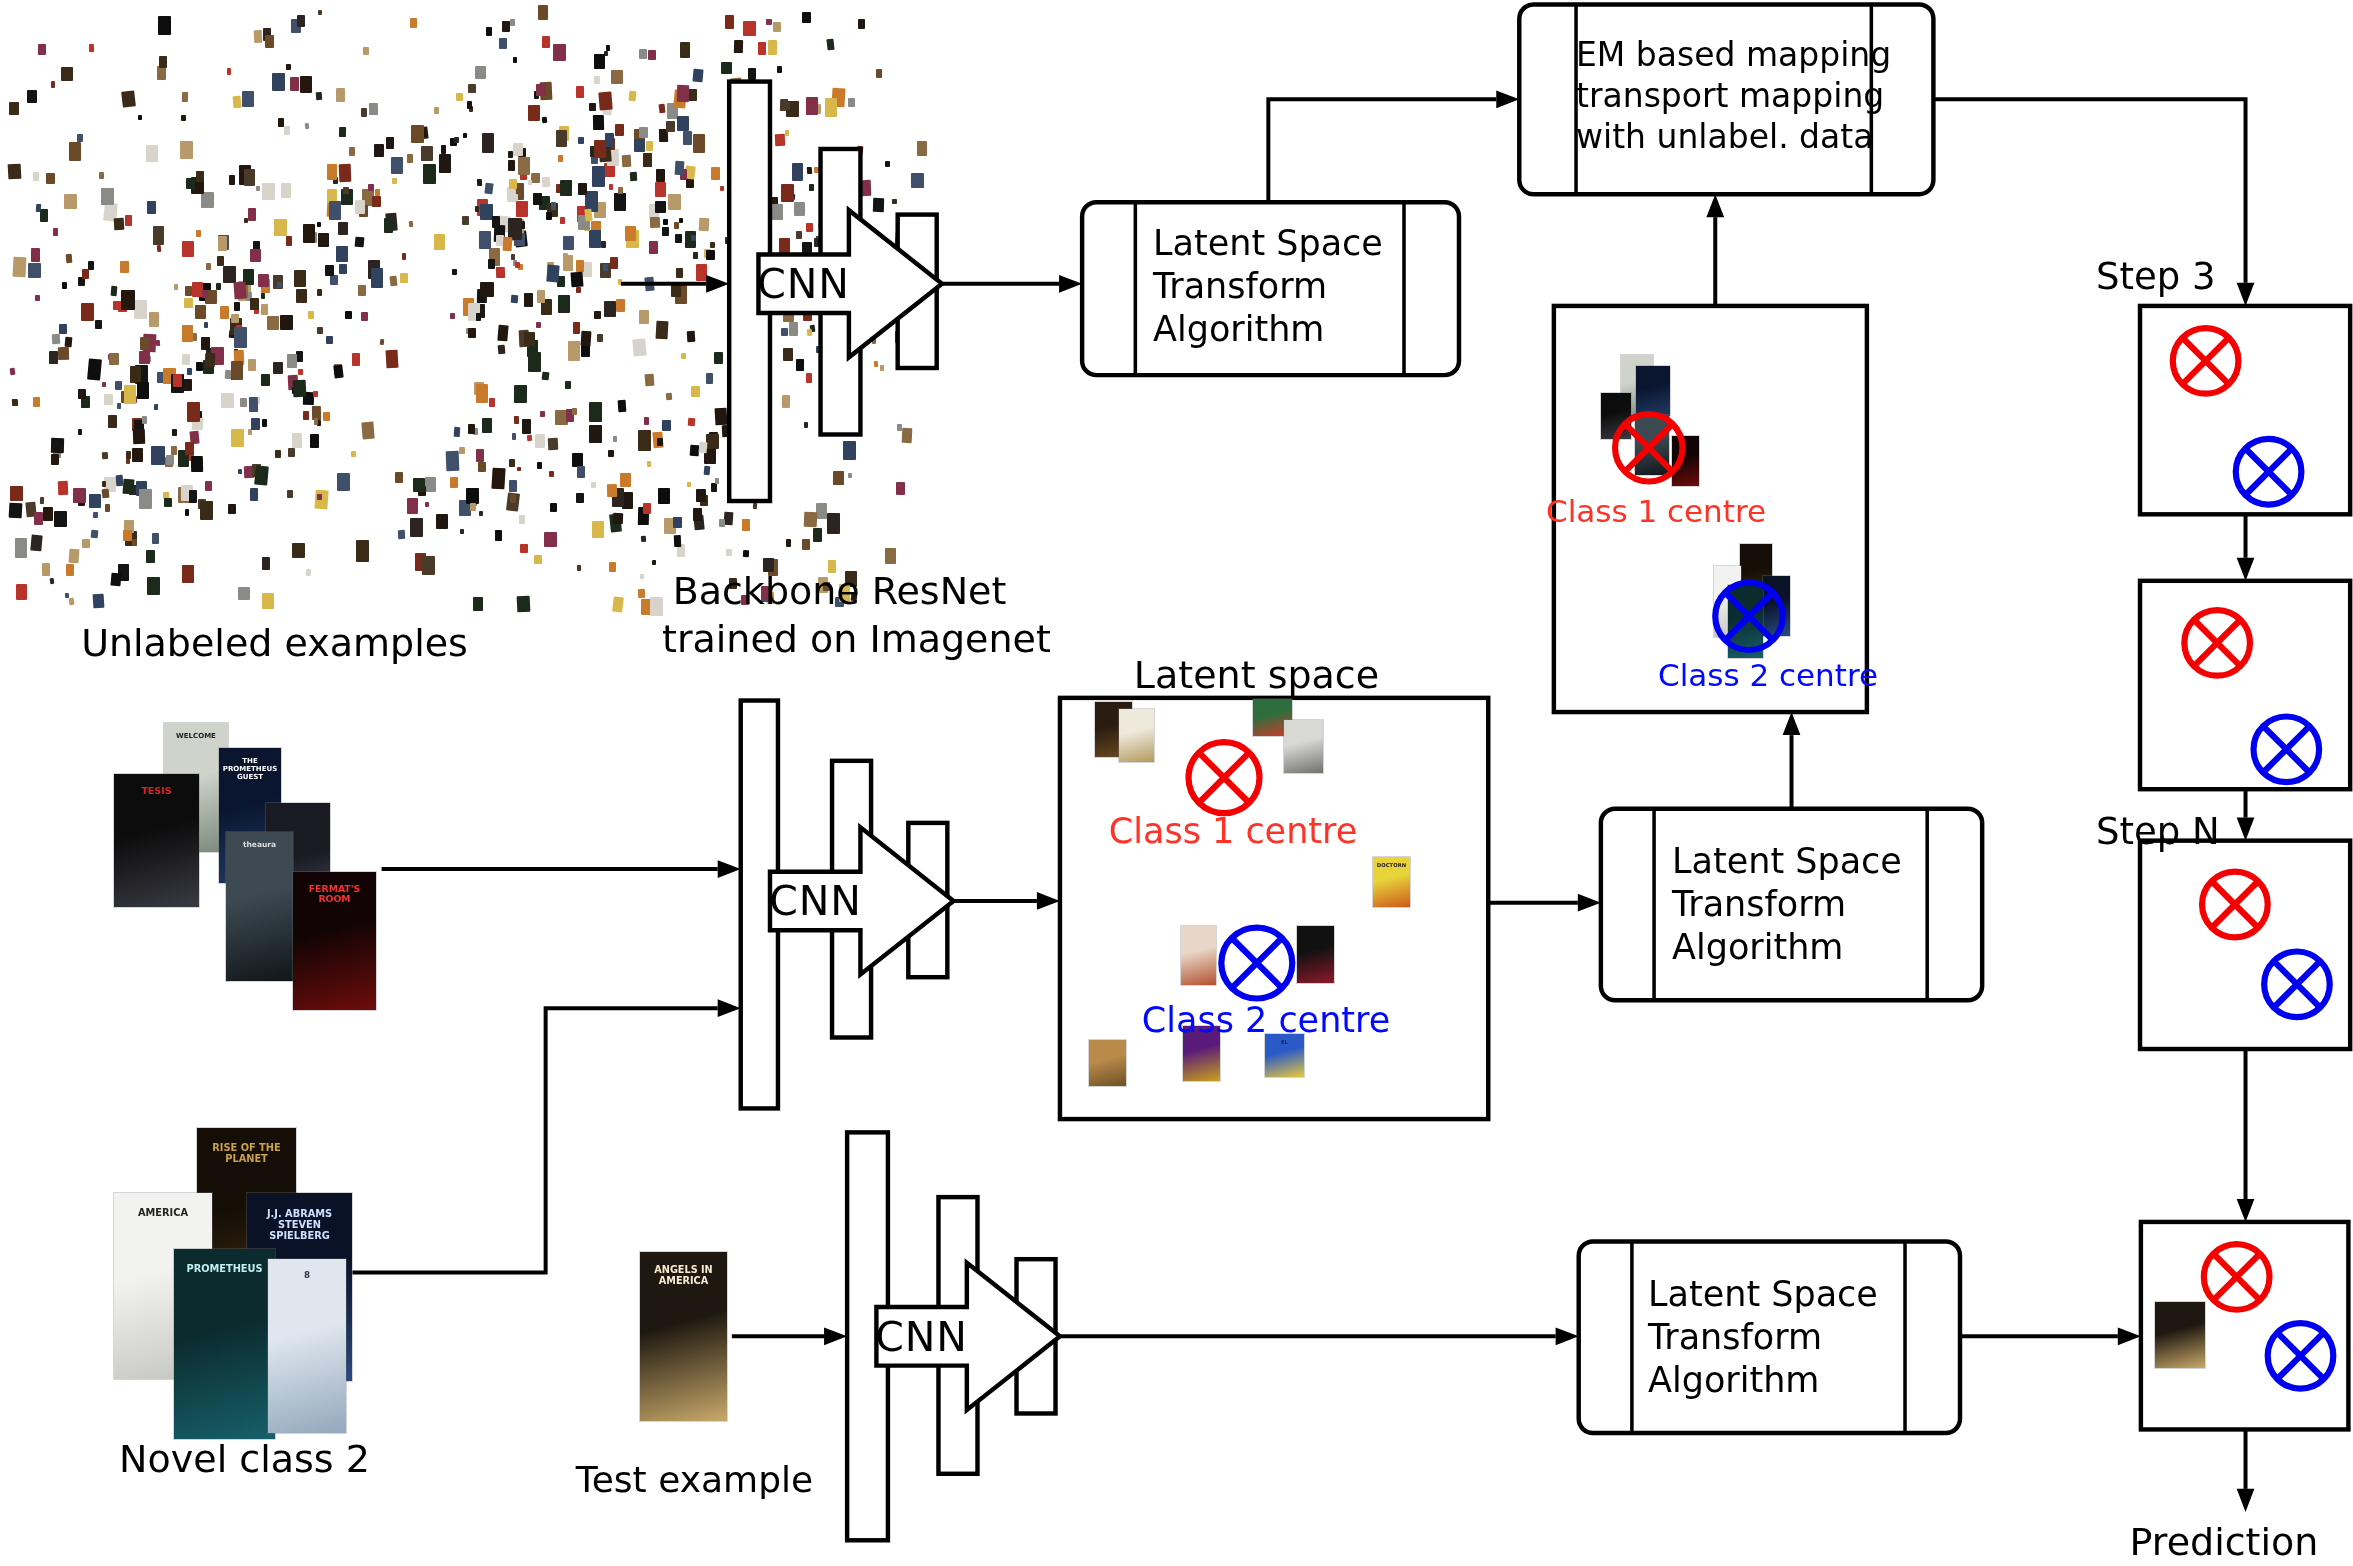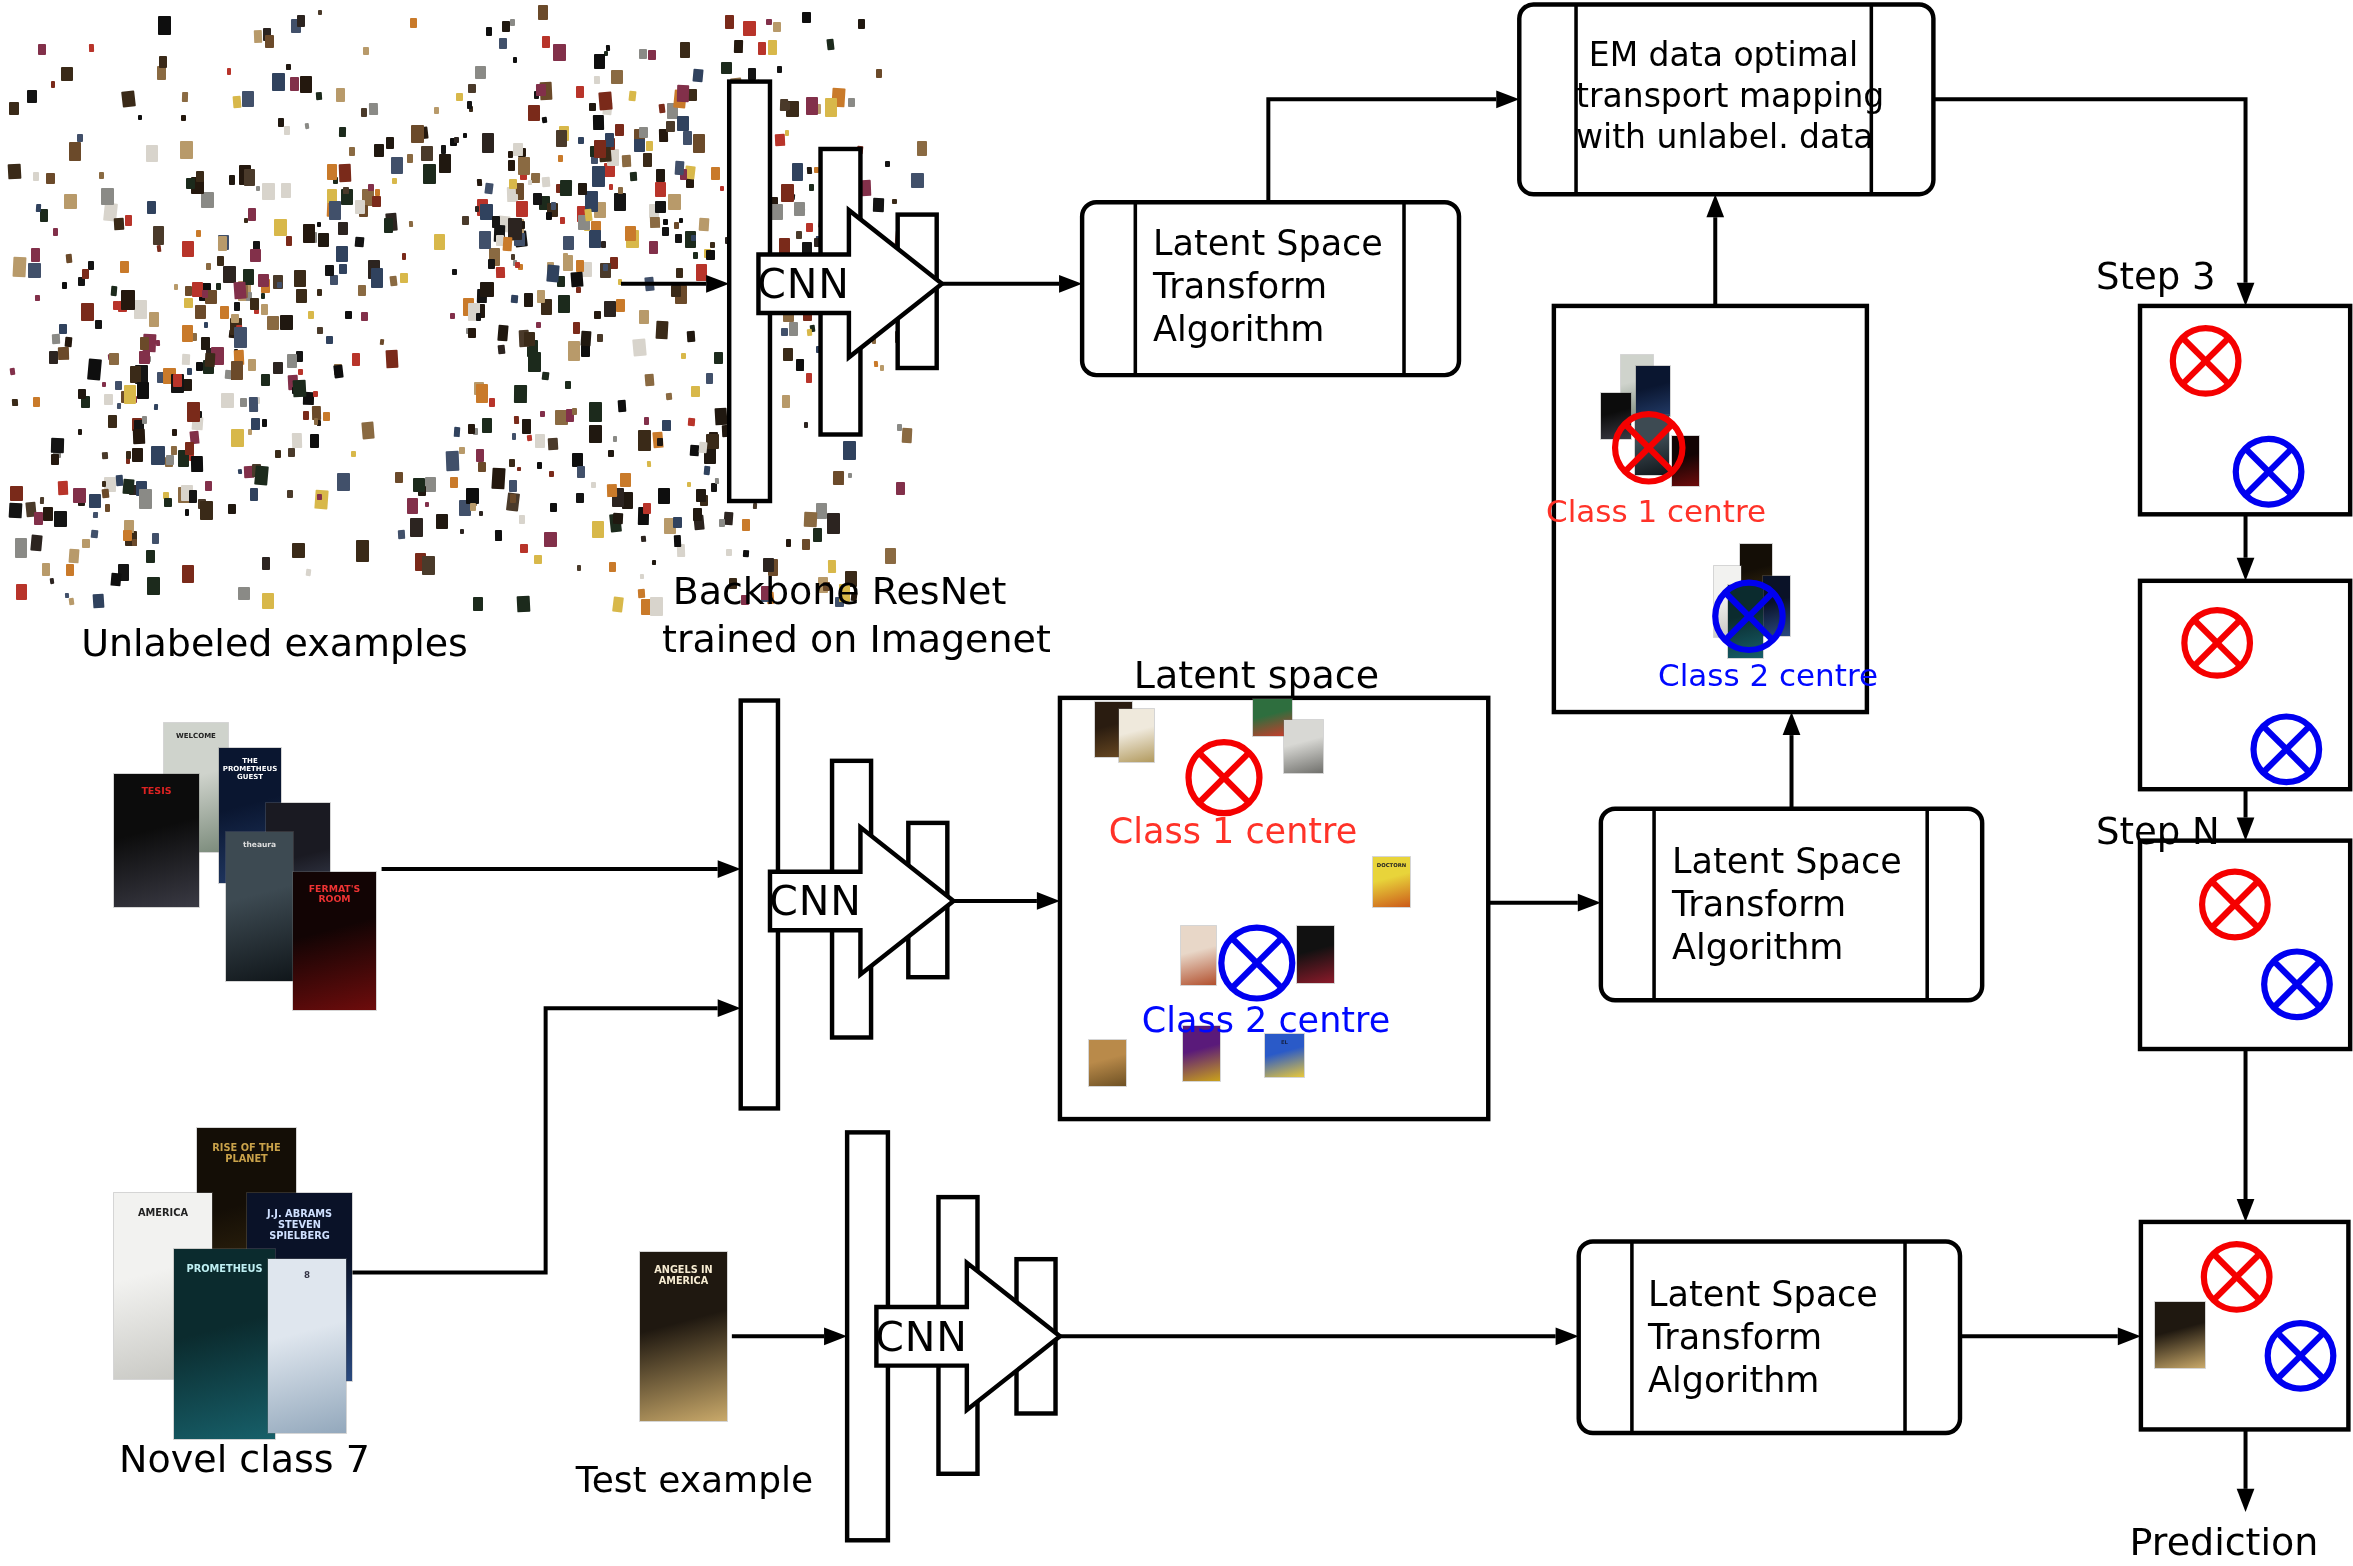--- a/index.html
+++ b/index.html
@@ -1104,21 +1104,21 @@
     <div class="lbl ctr" style="left:53px;top:621px;width:443px;font-size:38px;">Unlabeled examples</div>
     <div class="lbl ctr" style="left:662px;top:569px;width:355px;font-size:38px;">Backbone ResNet</div>
     <div class="lbl ctr" style="left:662px;top:617px;width:355px;font-size:38px;">trained on Imagenet</div>
     <div class="lbl ctr" style="left:1079px;top:653px;width:355px;font-size:38px;">Latent space</div>
 
     <div class="lbl ctr" style="left:1100px;top:811px;width:266px;font-size:35px;color:#ff3228;">Class 1 centre</div>
     <div class="lbl ctr" style="left:1133px;top:1000px;width:266px;font-size:35px;color:#0008ff;">Class 2 centre</div>
     <div class="lbl ctr" style="left:1546px;top:493px;width:177px;font-size:31px;color:#ff3228;">Class 1 centre</div>
     <div class="lbl ctr" style="left:1658px;top:657px;width:177px;font-size:31px;color:#0008ff;">Class 2 centre</div>
 
-    <div class="lbl ctr" style="left:67px;top:1437px;width:355px;font-size:38px;">Novel class 7</div>
+    <div class="lbl ctr" style="left:67px;top:1437px;width:355px;font-size:38px;">Novel class 2</div>
     <div class="lbl ctr" style="left:517px;top:1459px;width:355px;font-size:36px;">Test example</div>
 
     <div class="lbl" style="left:2096px;top:255px;font-size:37px;">Step 3</div>
     <div class="lbl" style="left:2096px;top:810px;font-size:37px;">Step N</div>
     <div class="lbl ctr" style="left:2113px;top:1520px;width:222px;font-size:38px;">Prediction</div>
 
     <div class="lbl cnn-lbl" style="left:713px;top:260px;width:181px;">CNN</div>
     <div class="lbl cnn-lbl" style="left:725px;top:877px;width:181px;">CNN</div>
     <div class="lbl cnn-lbl" style="left:831px;top:1313px;width:181px;">CNN</div>
 
@@ -1131,19 +1131,19 @@
       <div class="lsta-line">Latent Space</div>
       <div class="lsta-line">Transform</div>
       <div class="lsta-line">Algorithm</div>
     </div>
     <div class="lbl" style="left:1648px;top:1273px;">
       <div class="lsta-line">Latent Space</div>
       <div class="lsta-line">Transform</div>
       <div class="lsta-line">Algorithm</div>
     </div>
     <div class="lbl" style="left:1576px;top:34px;width:295px;">
-      <div class="em-line">EM data optimal</div>
+      <div class="em-line">EM based mapping</div>
       <div class="em-line">transport mapping</div>
       <div class="em-line">with unlabel. data</div>
     </div>
   </div>
 </div>
 
 
 </body></html>

